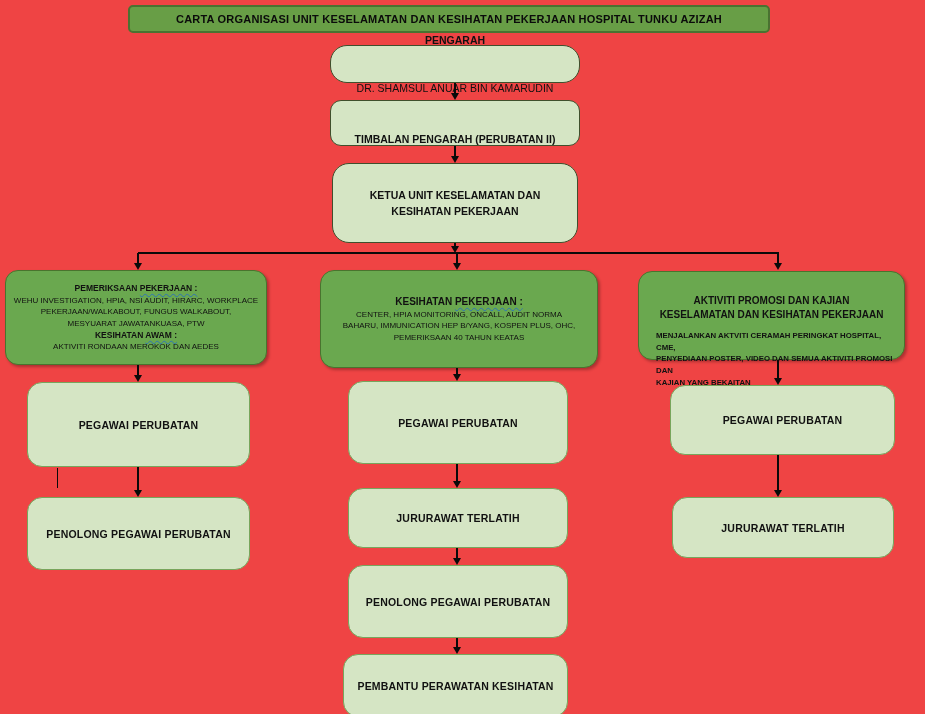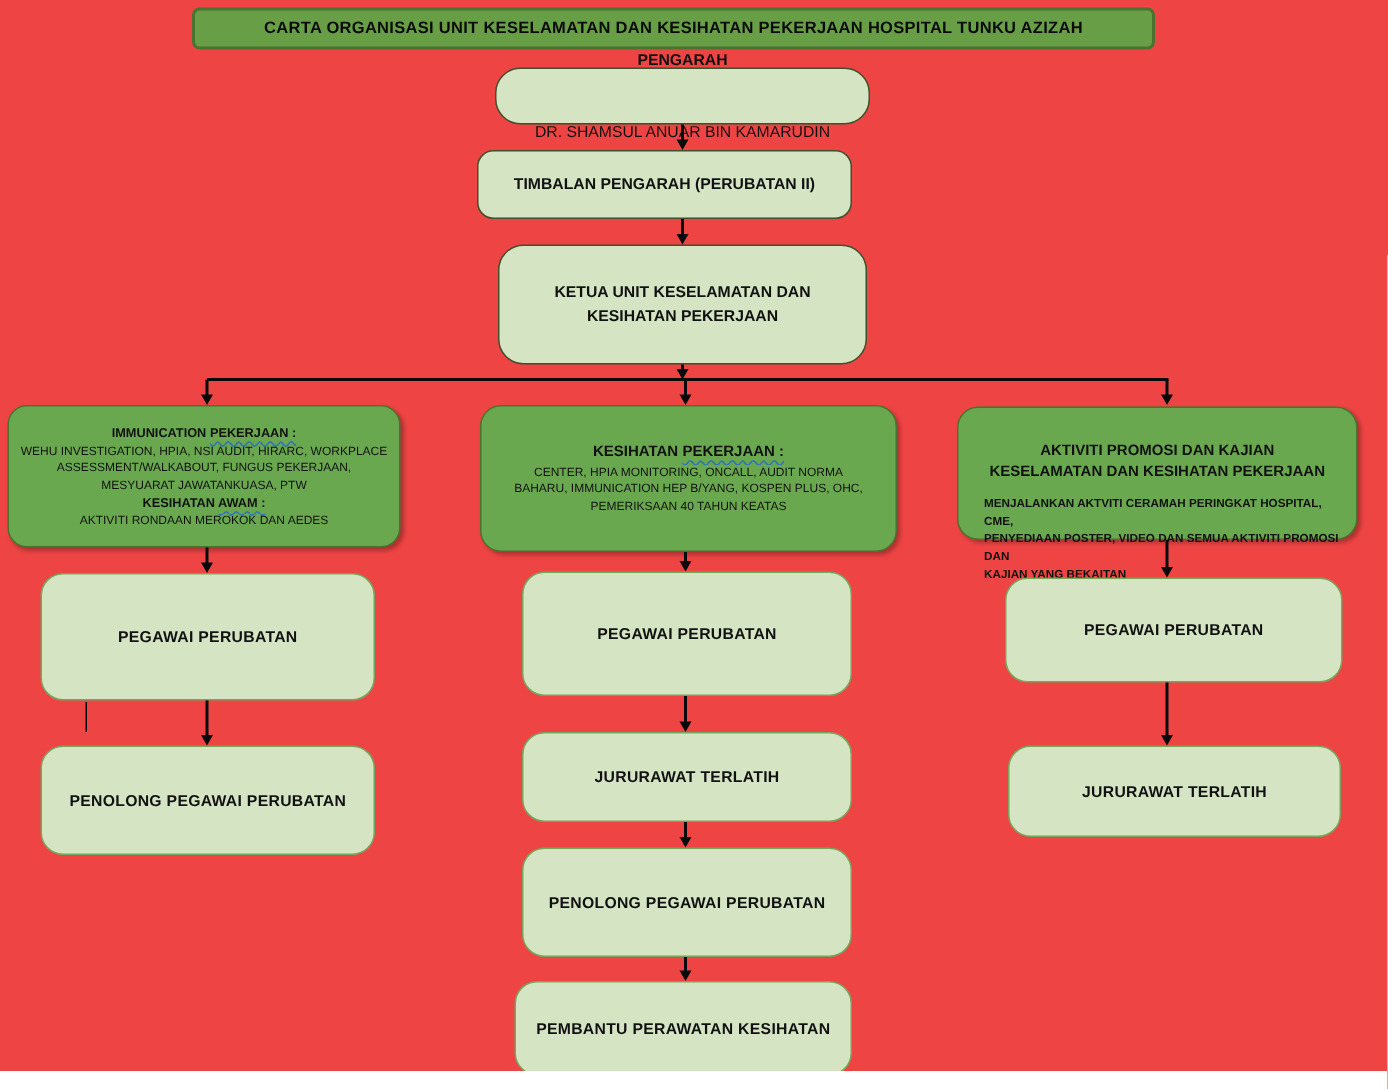--- a/index.html
+++ b/index.html
@@ -58,32 +58,32 @@
 
   <div class="box title-bar" style="left:128px;top:5px;width:642px;height:28px;">
     <span>CARTA ORGANISASI UNIT KESELAMATAN DAN KESIHATAN PEKERJAAN HOSPITAL TUNKU AZIZAH</span>
   </div>
 
   <div class="box light" style="left:330px;top:45px;width:250px;height:38px;border-radius:17px;gap:36px;">
     <div class="node-title">PENGARAH</div>
     <div class="node-sub">DR. SHAMSUL ANUAR BIN KAMARUDIN</div>
   </div>
 
-  <div class="box light" style="left:318px;top:100px;width:250px;height:46px;border-radius:11px;">
+  <div class="box light" style="left:330px;top:100px;width:250px;height:46px;border-radius:11px;justify-content:flex-end;">
     <div class="node-title">TIMBALAN PENGARAH (PERUBATAN II)</div>
   </div>
 
   <div class="box light" style="left:332px;top:163px;width:246px;height:80px;border-radius:17px;">
     <div class="node-title" style="width:200px;line-height:1.55;">KETUA UNIT KESELAMATAN DAN KESIHATAN PEKERJAAN</div>
   </div>
 
   <div class="box branch" style="left:5px;top:270px;width:262px;height:95px;border-radius:13px;padding:4px 6px;">
-    <div class="bh"><span>IMMUNICATION </span><span class="wavy">PEKERJAAN :</span></div>
+    <div class="bh"><span>PEMERIKSAAN </span><span class="wavy">PEKERJAAN :</span></div>
     <div class="bline">WEHU INVESTIGATION, HPIA, NSI AUDIT, HIRARC, WORKPLACE</div>
-    <div class="bline">ASSESSMENT/WALKABOUT, FUNGUS PEKERJAAN,</div>
+    <div class="bline">PEKERJAAN/WALKABOUT, FUNGUS WALKABOUT,</div>
     <div class="bline">MESYUARAT JAWATANKUASA, PTW</div>
     <div class="bh"><span>KESIHATAN </span><span class="wavy">AWAM :</span></div>
     <div class="bline">AKTIVITI RONDAAN MEROKOK DAN AEDES</div>
   </div>
 
   <div class="box branch" style="left:320px;top:270px;width:278px;height:98px;border-radius:14px;padding:4px 8px;">
     <div class="bh-lg"><span>KESIHATAN </span><span class="wavy">PEKERJAAN :</span></div>
     <div class="bline">CENTER, HPIA MONITORING, ONCALL, AUDIT NORMA</div>
     <div class="bline">BAHARU, IMMUNICATION HEP B/YANG, KOSPEN PLUS, OHC,</div>
     <div class="bline">PEMERIKSAAN 40 TAHUN KEATAS</div>

